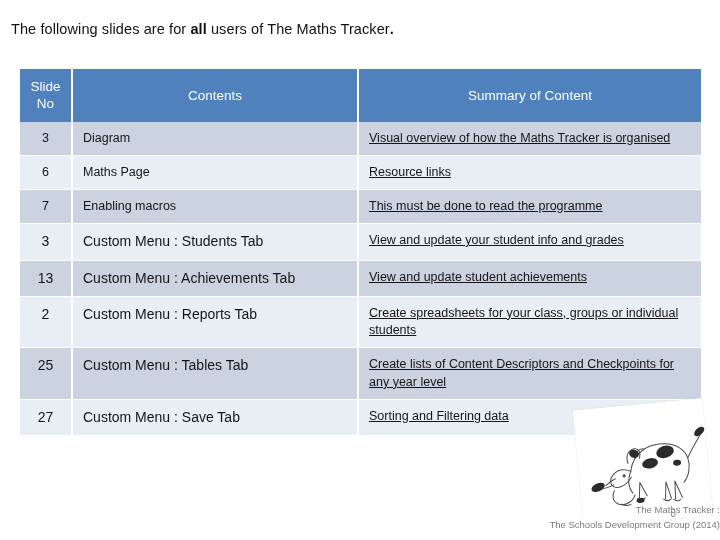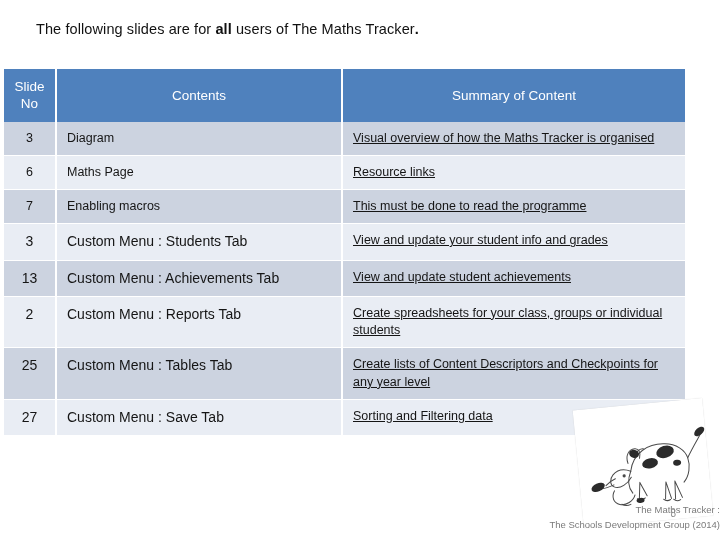--- a/index.html
+++ b/index.html
@@ -11,35 +11,35 @@
     height: 540px;
     background: #ffffff;
     font-family: "Liberation Sans", sans-serif;
     overflow: hidden;
     position: relative;
   }
 
   
   #slide-title {
     position: absolute;
-    left: 36px;
+    left: 11px;
     top: 21px;
     font-size: 14.5px;
     color: #111111;
     letter-spacing: 0.1px;
     white-space: nowrap;
   }
   #slide-title .em {
     font-weight: bold;
   }
 
   
   #contents-table {
     position: absolute;
-    left: 4px;
+    left: 20px;
     top: 69px;
     width: 681px;
     border-collapse: collapse;
     table-layout: fixed;
     padding-left: 47px;
   }
   #contents-table col.c-no      { width: 52px; }
   #contents-table col.c-contents{ width: 286px; }
   #contents-table col.c-summary { width: 343px; }
 

